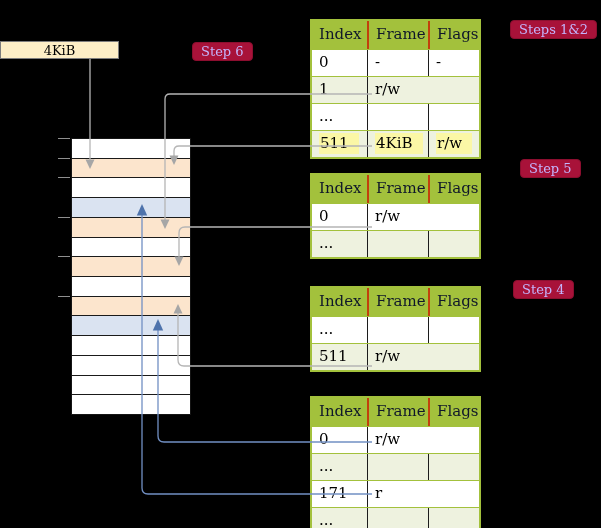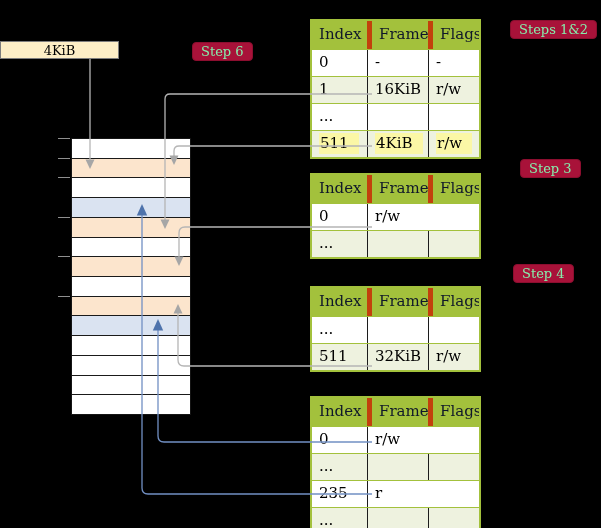--- a/index.html
+++ b/index.html
@@ -4,59 +4,59 @@
 <style>
   html,body{margin:0;padding:0;background:#000;}
   #canvas{position:relative;width:601px;height:528px;background:#000;overflow:hidden;
           font-family:"DejaVu Serif","Liberation Serif",serif;}
   
   .sizebox{position:absolute;left:0;top:41px;width:119px;height:18px;background:#fdeec6;
            border:1px solid #7d7d7d;box-sizing:border-box;color:#000;font-size:13px;
            display:flex;align-items:center;justify-content:center;}
   
   .badge{position:absolute;background:#a81239;border:1px solid #8c0e2f;border-radius:4px;
-         color:#86efac;font-size:13px;line-height:15px;padding:1px 8px;white-space:nowrap;}
+         color:#c4b5fd;font-size:13px;line-height:15px;padding:1px 8px;white-space:nowrap;}
   
   #strip{position:absolute;left:71px;top:138px;width:120px;height:277px;border:1px solid #151515;
          box-sizing:border-box;display:flex;flex-direction:column;background:#fff;}
   .mrow{flex:1;border-bottom:1px solid #1a1a1a;}
   .mrow:last-child{border-bottom:none;}
   .mrow.white{background:#ffffff;}
   .mrow.orange{background:#fce5cd;}
   .mrow.blue{background:#dae3f1;}
   .tick{position:absolute;left:58px;width:12px;height:1px;background:#8f8f8f;}
   
   .ptable{position:absolute;left:310px;width:171px;border:2px solid #a3c13c;box-sizing:border-box;
           background:#fff;}
   .prow{display:flex;height:27px;box-sizing:border-box;border-top:1px solid #a3c13c;}
   .prow.head{height:28px;border-top:none;background:#a3c13c;}
   .prow.alt{background:#eef2df;}
   .pc{box-sizing:border-box;padding:3px 0 0 7px;font-size:15px;color:#000;overflow:hidden;
       white-space:nowrap;}
   .c0{width:55px;} .c1{width:61px;} .c2{width:51px;}
   .prow .pc:nth-child(2), .prow .pc:nth-child(3){border-left:1px solid #1c1c1c;}
   .prow.head .pc{color:#0f172a;font-weight:normal;padding-top:4px;}
-  .prow.head .pc:nth-child(2), .prow.head .pc:nth-child(3){border-left:5px solid #c2410c;}
+  .prow.head .pc:nth-child(2), .prow.head .pc:nth-child(3){border-left:2px solid #c2410c;}
   .hl{background:#fbf7a6;padding:1px 10px 2px 1px;}
   
   #wires{position:absolute;left:0;top:0;pointer-events:none;z-index:6;}
 </style>
 </head>
 <body>
 
 <div id="canvas">
 
   <div class="sizebox">
     <span>4KiB</span>
   </div>
 
   <div class="badge" style="left:192px;top:42px;">Step 6</div>
   <div class="badge" style="left:510px;top:20px;">Steps 1&amp;2</div>
-  <div class="badge" style="left:520px;top:159px;">Step 3</div>
-  <div class="badge" style="left:513px;top:264px;">Step 4</div>
+  <div class="badge" style="left:520px;top:159px;">Step 5</div>
+  <div class="badge" style="left:513px;top:280px;">Step 4</div>
 
   <div id="strip">
       <div class="mrow white"></div>
       <div class="mrow orange"></div>
       <div class="mrow white"></div>
       <div class="mrow blue"></div>
       <div class="mrow orange"></div>
       <div class="mrow white"></div>
       <div class="mrow orange"></div>
       <div class="mrow white"></div>
@@ -83,21 +83,20 @@
           <div class="pc c1">Frame</div>
           <div class="pc c2">Flags</div>
         </div>
         <div class="prow">
           <div class="pc c0">0</div>
           <div class="pc c1">-</div>
           <div class="pc c2">-</div>
         </div>
         <div class="prow alt">
           <div class="pc c0">1</div>
-          <div class="pc c1">16KiB</div>
           <div class="pc c2">r/w</div>
         </div>
         <div class="prow">
           <div class="pc c0">...</div>
           <div class="pc c1"></div>
           <div class="pc c2"></div>
         </div>
         <div class="prow alt">
           <div class="pc c0"><span class="hl">511</span></div>
           <div class="pc c1"><span class="hl">4KiB</span></div>
@@ -126,41 +125,40 @@
           <div class="pc c1">Frame</div>
           <div class="pc c2">Flags</div>
         </div>
         <div class="prow">
           <div class="pc c0">...</div>
           <div class="pc c1"></div>
           <div class="pc c2"></div>
         </div>
         <div class="prow alt">
           <div class="pc c0">511</div>
-          <div class="pc c1">32KiB</div>
           <div class="pc c2">r/w</div>
         </div>
       </div>
       <div class="ptable" style="top: 396px;">
         <div class="prow head">
           <div class="pc c0">Index</div>
           <div class="pc c1">Frame</div>
           <div class="pc c2">Flags</div>
         </div>
         <div class="prow">
           <div class="pc c0">0</div>
           <div class="pc c2">r/w</div>
         </div>
         <div class="prow alt">
           <div class="pc c0">...</div>
           <div class="pc c1"></div>
           <div class="pc c2"></div>
         </div>
         <div class="prow">
-          <div class="pc c0">235</div>
+          <div class="pc c0">171</div>
           <div class="pc c2">r</div>
         </div>
         <div class="prow alt">
           <div class="pc c0">...</div>
           <div class="pc c1"></div>
           <div class="pc c2"></div>
         </div>
       </div>
     </div>
 

